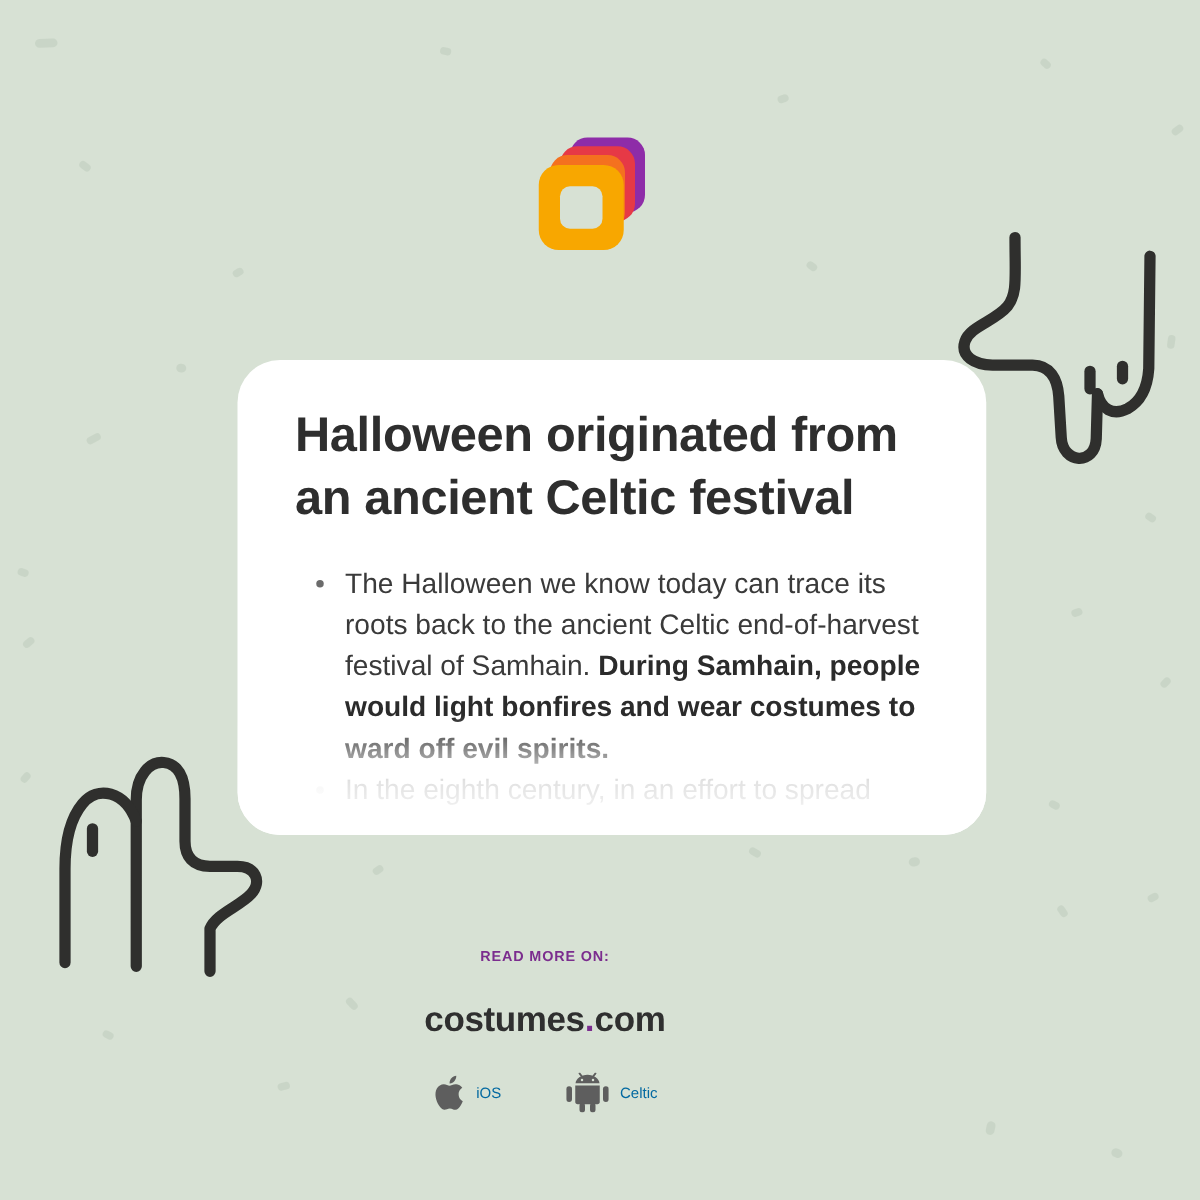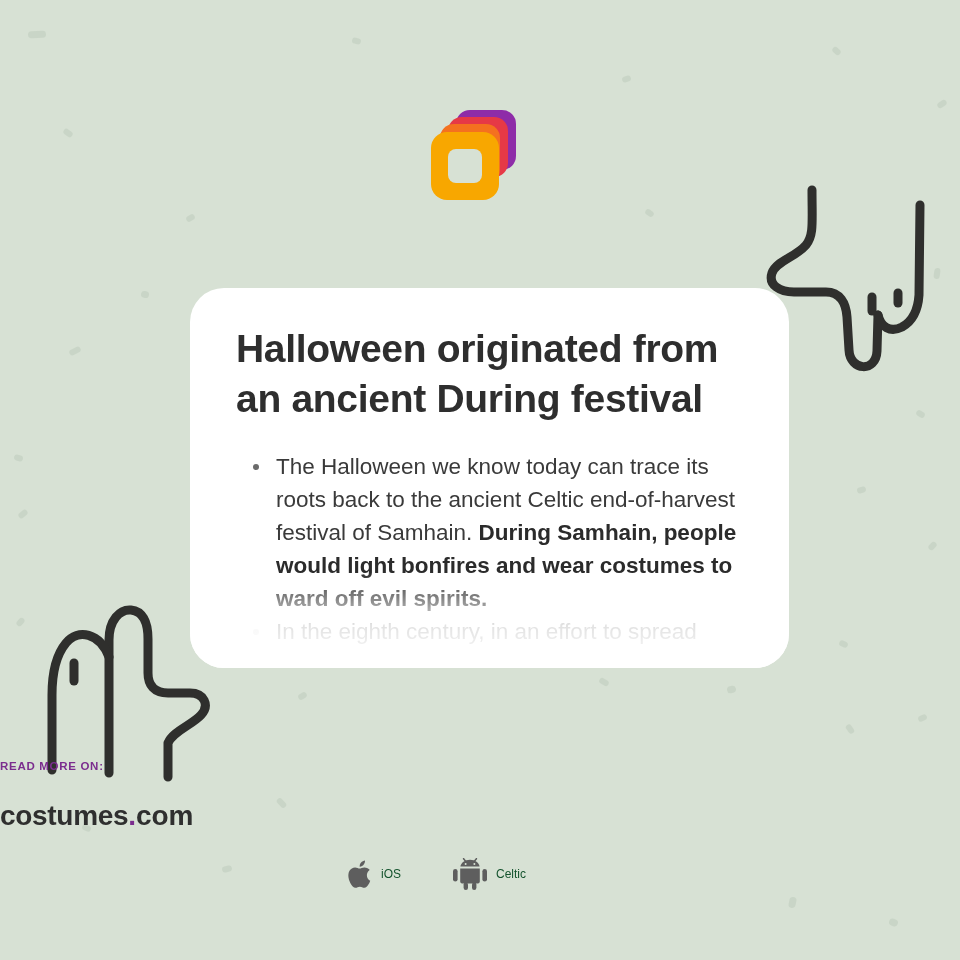--- a/index.html
+++ b/index.html
@@ -131,20 +131,21 @@
     background: linear-gradient(to bottom, rgba(255,255,255,0) 0%, rgba(255,255,255,0.85) 55%, #ffffff 100%);
     pointer-events: none;
   }
 
   
   .footer {
     position: absolute;
     left: 0;
     top: 760px;
     width: 872px;
+    text-align: center;
   }
   .read-more {
     font-size: 11.5px;
     font-weight: bold;
     letter-spacing: .7px;
     color: #7b2d8e;
     margin: 0 0 28px 0;
   }
   .wordmark {
     font-size: 28px;
@@ -163,21 +164,21 @@
     gap: 52px;
   }
   .store {
     display: flex;
     align-items: center;
     gap: 9px;
   }
   .store svg { display: block; }
   .store-label {
     font-size: 12px;
-    color: #14532d;
+    color: #0369a1;
   }
 </style>
 </head>
 <body>
 
 <div id="stage">
 
   <div class="specks">
     <div class="speck" style="left:28px;top:31px;width:18px;height:7px;transform:rotate(-2deg);"></div>
     <div class="speck" style="left:63px;top:130px;width:10px;height:6px;transform:rotate(38deg);"></div>
@@ -233,21 +234,21 @@
   <div class="logo-wrap">
     <div class="logo-layer logo-l1"></div>
     <div class="logo-layer logo-l2"></div>
     <div class="logo-layer logo-l3"></div>
     <div class="logo-layer logo-l4"></div>
     <div class="logo-hole"></div>
   </div>
 
   <div class="card">
     <div class="card-inner">
-      <h1 class="card-title">Halloween originated from an ancient During festival</h1>
+      <h1 class="card-title">Halloween originated from an ancient Celtic festival</h1>
 
       <ul class="bullets">
         <li>
           <span>The Halloween we know today can trace its roots back to the ancient Celtic end-of-harvest festival of Samhain. </span><b>During Samhain, people would light bonfires and wear costumes to ward off evil spirits.</b>
         </li>
         <li class="bullet-faded">
           <span>In the eighth century, in an effort to spread</span>
         </li>
       </ul>
     </div>

